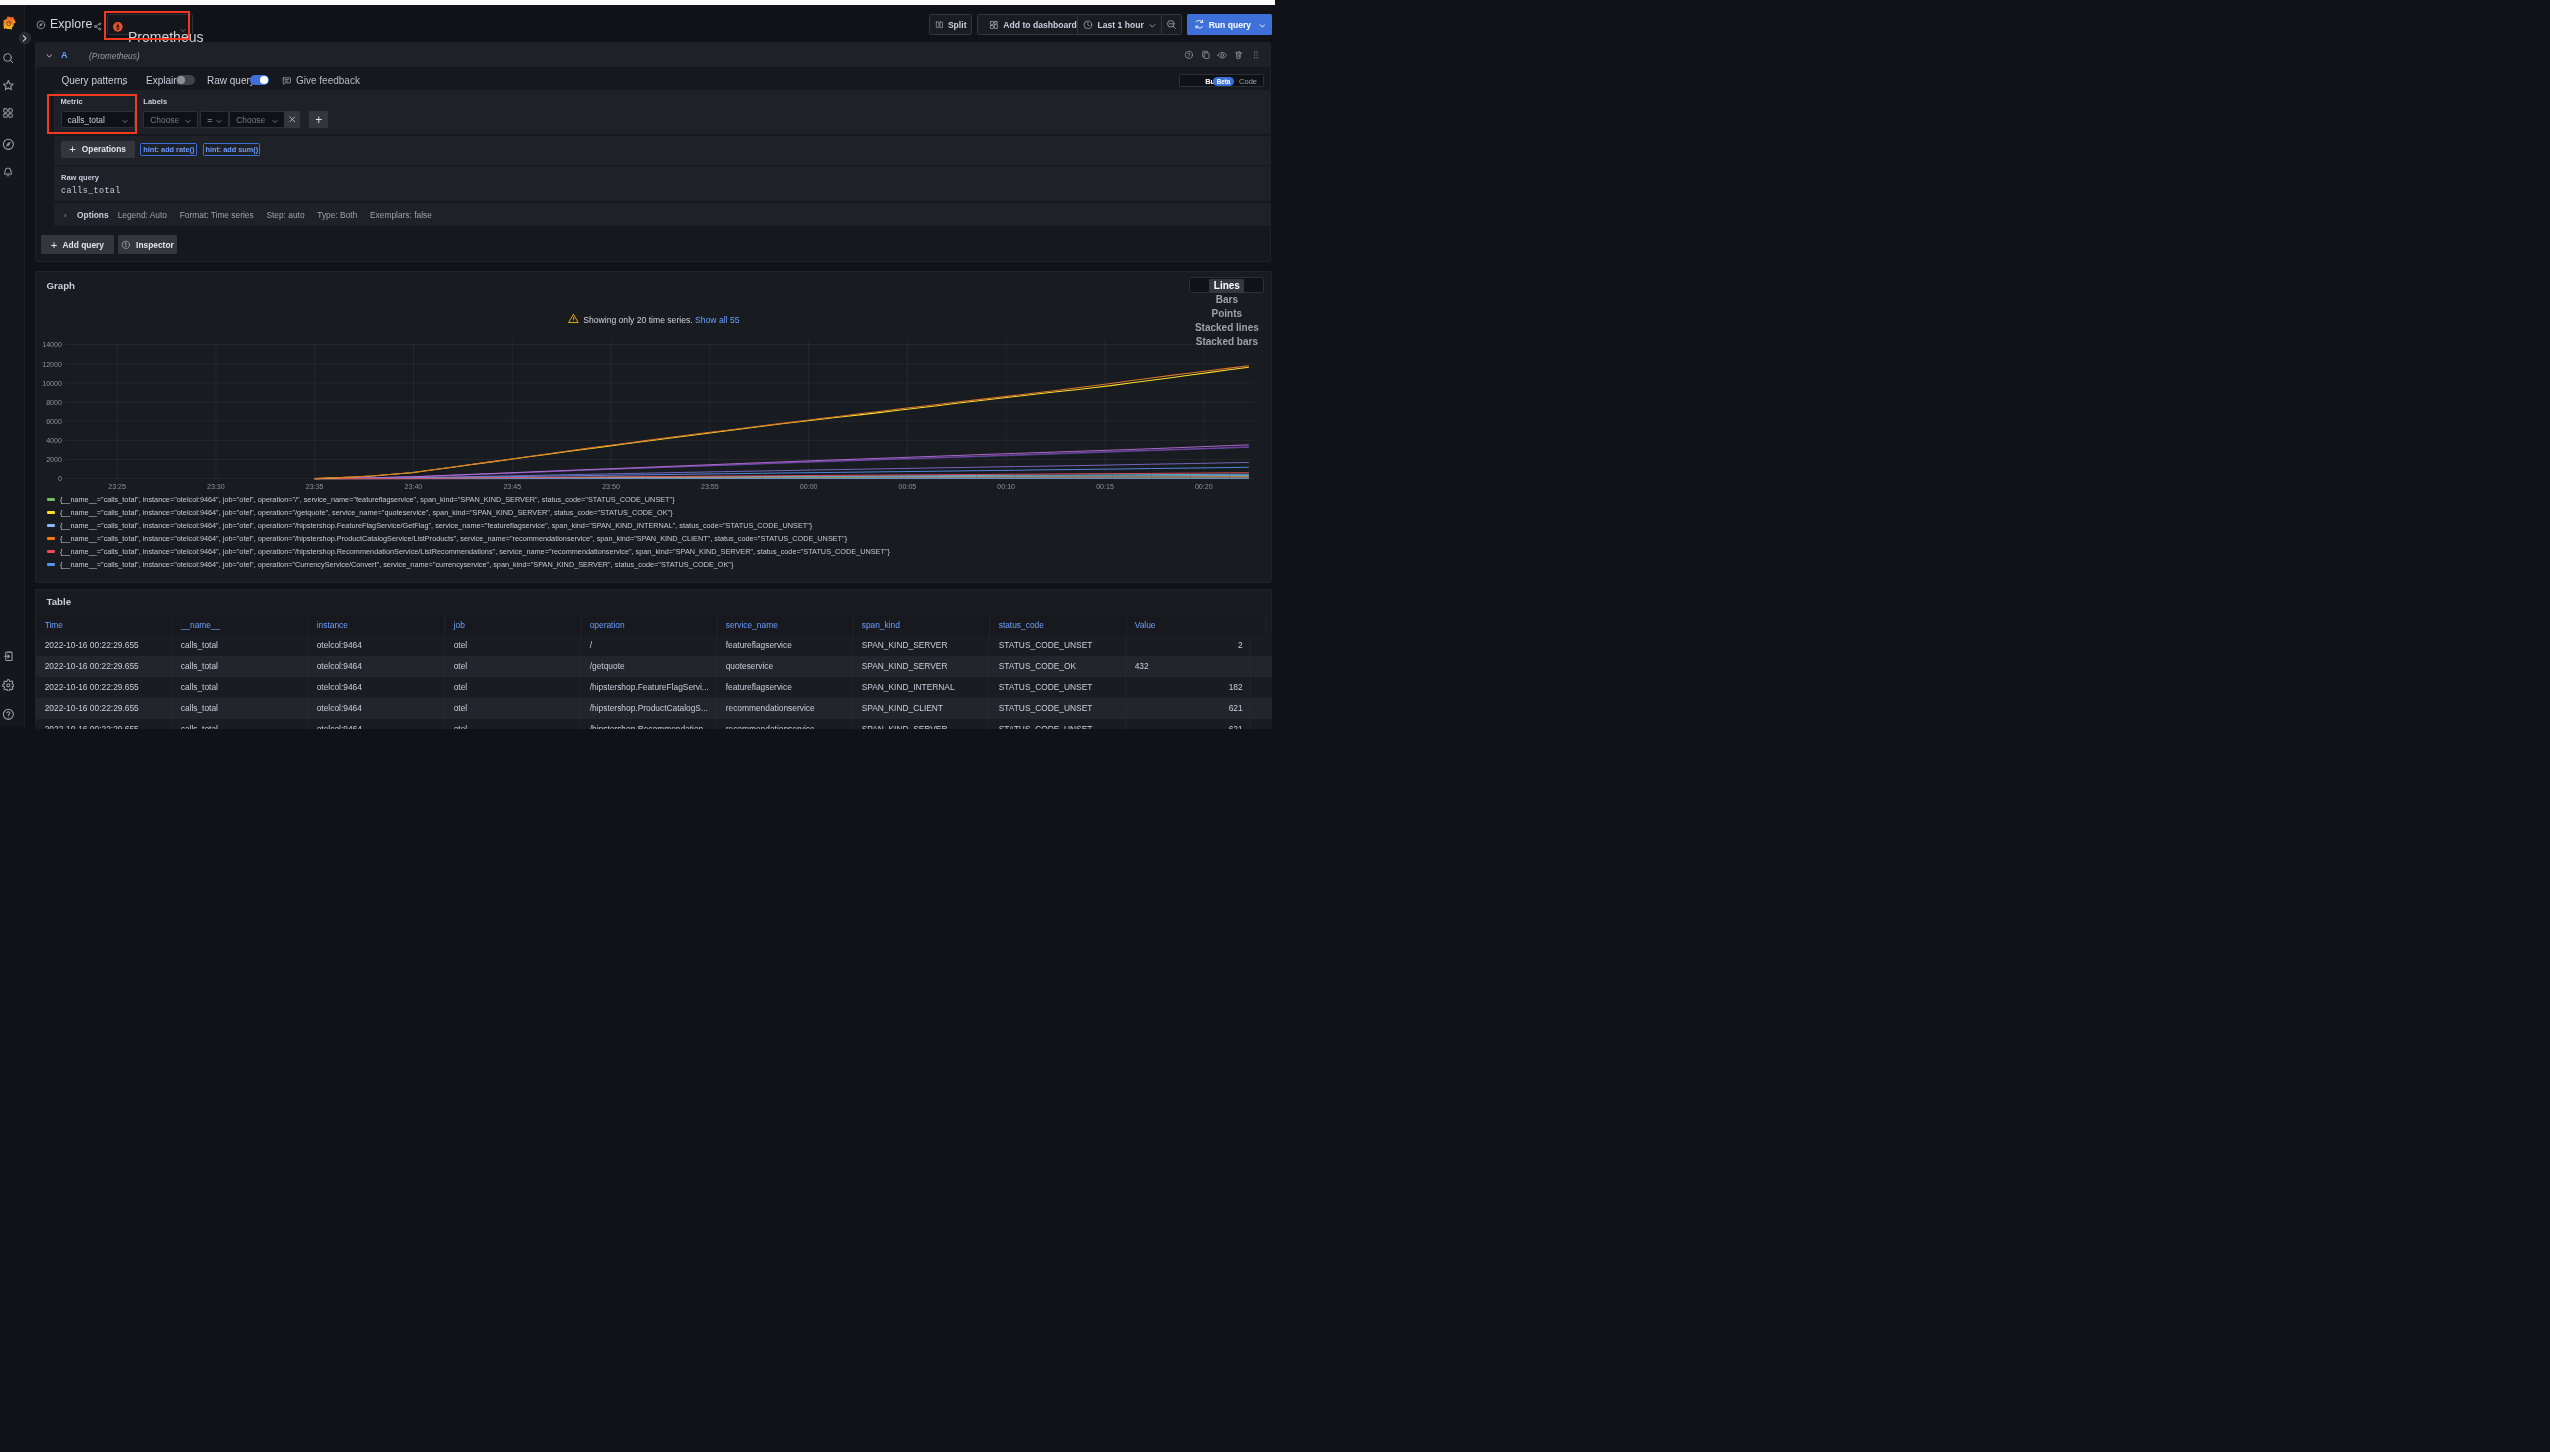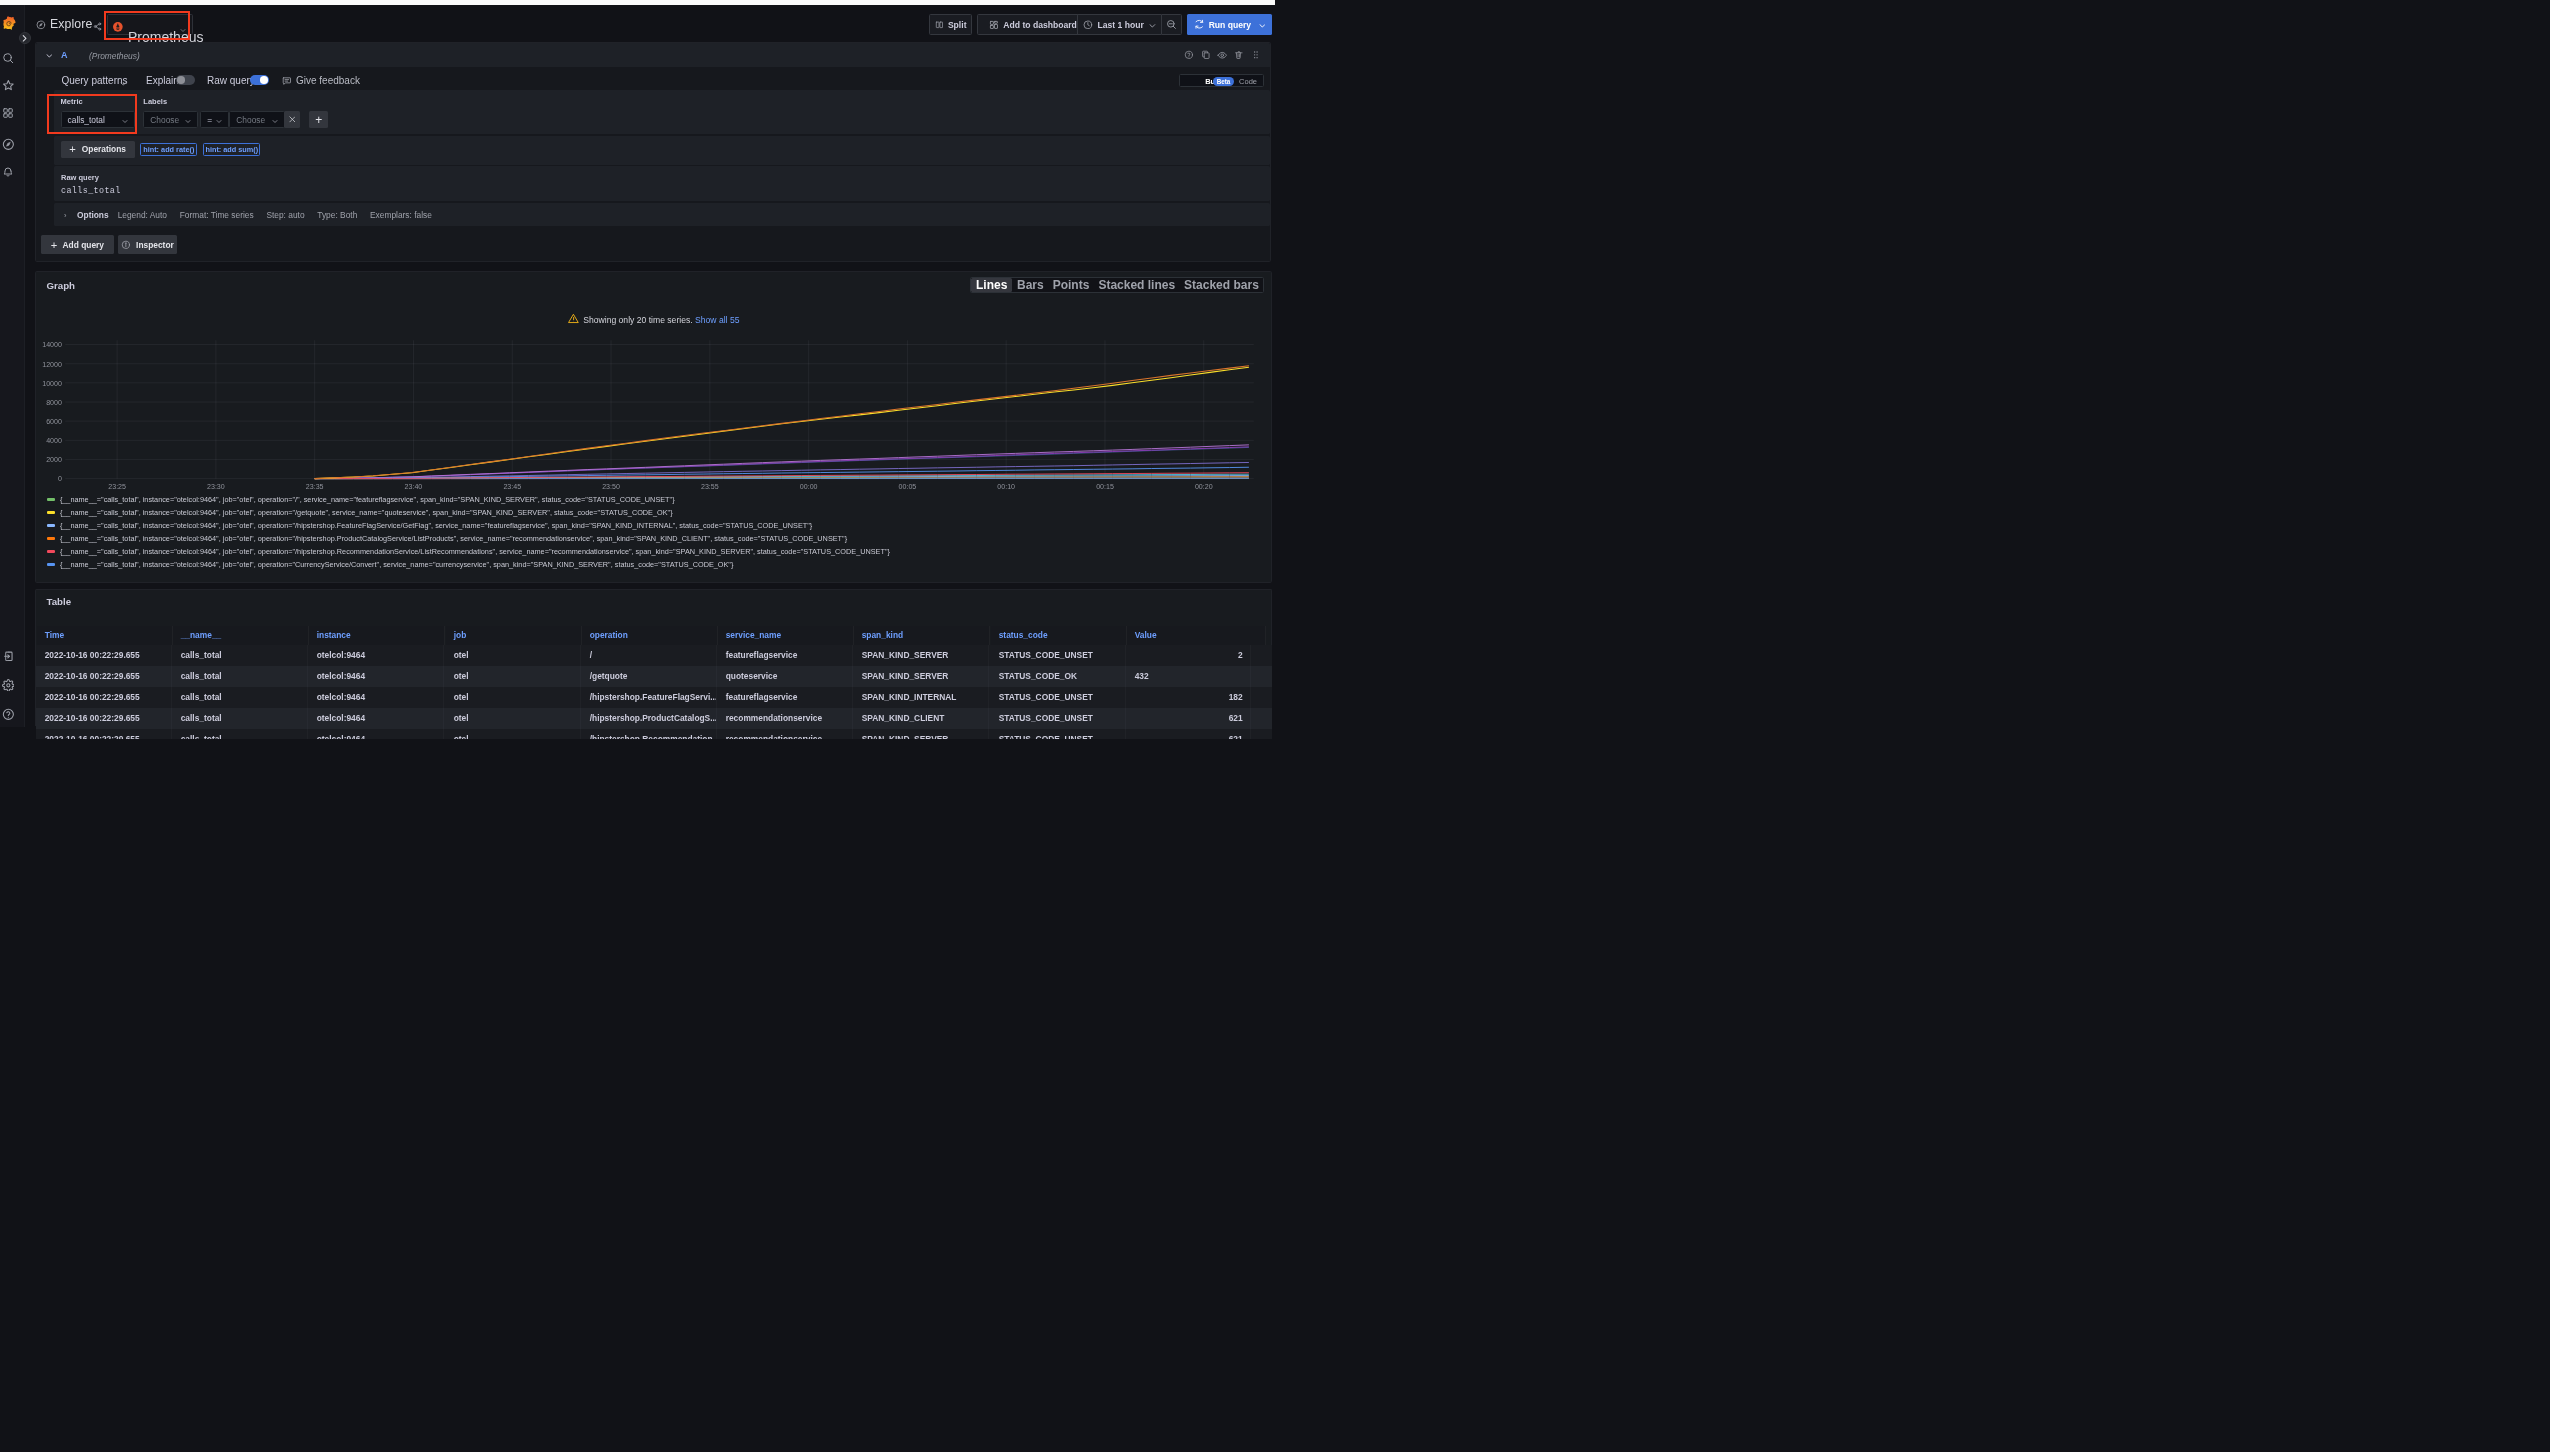--- a/index.html
+++ b/index.html
@@ -66,35 +66,35 @@
 #rawq-t { position:absolute; left:25px; top:143px; font-size:8.4px; font-family:"Liberation Mono",monospace; letter-spacing:0.4px; }
 #optrow { position:absolute; left:28px; top:167px; font-size:8.4px; }
 #optrow b { margin-right:9px; color:#ccccdc; }
 #optrow span { color:#9fa2ab; margin-right:12.7px; }
 #aq { left:4.9px; top:192px; width:73px; height:19px; font-size:8.4px; font-weight:700; gap:5.2px; }
 #insp { left:82px; top:192px; width:59px; height:19px; font-size:8.4px; font-weight:700; gap:5.2px; }
 
 #gpanel { left:35px; top:271px; width:1237px; height:312px; background:#181b1f; border:0.7px solid #202228; border-radius:1.5px; }
 #gtitle { position:absolute; left:10.5px; top:8.2px; font-size:9.7px; font-weight:700; }
 #gradio { position:absolute; right:6.7px; top:4.9px; height:15.7px; border:0.7px solid #2c3137; border-radius:1.5px;
-  background:#111217; display:flex; align-items:center; font-size:12px; color:#9fa2ab; font-weight:700; white-space:nowrap; }
+  background:#111217; display:flex; align-items:center; font-size:10px; color:#9fa2ab; font-weight:700; white-space:nowrap;flex-direction:column; }
 #gradio .it { padding:0 4.5px; line-height:14px; }
 #gradio .on { background:#35373e; color:#fff; border-radius:1.5px; margin:0.7px; }
 #gwarn { position:absolute; left:0; right:0; top:41px; text-align:center; font-size:8.6px; color:#d4d5dc; }
 #gwarn a { color:#6e9fff; text-decoration:none; }
 #gwarn svg { vertical-align:-1.5px; margin-right:4.5px; }
 .chart { position:absolute; left:0; top:0; }
 #legend { position:absolute; left:10.5px; top:221px; width:1220px; height:81px; overflow:hidden; }
 .lrow { height:13px; line-height:13px; white-space:nowrap; overflow:hidden; font-size:7.3px; color:#c9cad4; }
 .dash { display:inline-block; width:8.2px; height:2.1px; border-radius:1.1px; vertical-align:1.5px; margin-right:5.2px; }
 .ltxt { }
 
 #tpanel { left:35px; top:589px; width:1237px; height:137px; background:#181b1f; border:0.7px solid #202228; border-radius:1.5px 1.5px 0 0; border-bottom:none; }
 #ttitle { position:absolute; left:10.5px; top:6px; font-size:9.7px; font-weight:700; }
-#tgrid { position:absolute; left:0.2px; top:36px; width:1236px; height:113px; overflow:hidden;font-weight:bold; }
+#tgrid { position:absolute; left:0.2px; top:26px; width:1236px; height:113px; overflow:hidden; }
 .th { position:absolute; top:0; height:18.7px; line-height:18.7px; padding:0 7.5px; font-size:8.4px; color:#6e9fff;
   background:#17191e; border-right:0.7px solid rgba(255,255,255,0.04); white-space:nowrap; overflow:hidden; }
 .tr { position:absolute; left:0; width:1236px; height:21px; }
 .trodd { background:#1a1c21; }
 .treven { background:#22252b; }
 .td { position:absolute; top:0; height:21px; line-height:21px; padding:0 7.5px; font-size:8.4px; color:#ccccdc;
   white-space:nowrap; overflow:hidden; border-right:0.7px solid rgba(204,204,220,0.035); }
 </style></head>
 <body>
 <div class="abs" id="whitebar"></div>

